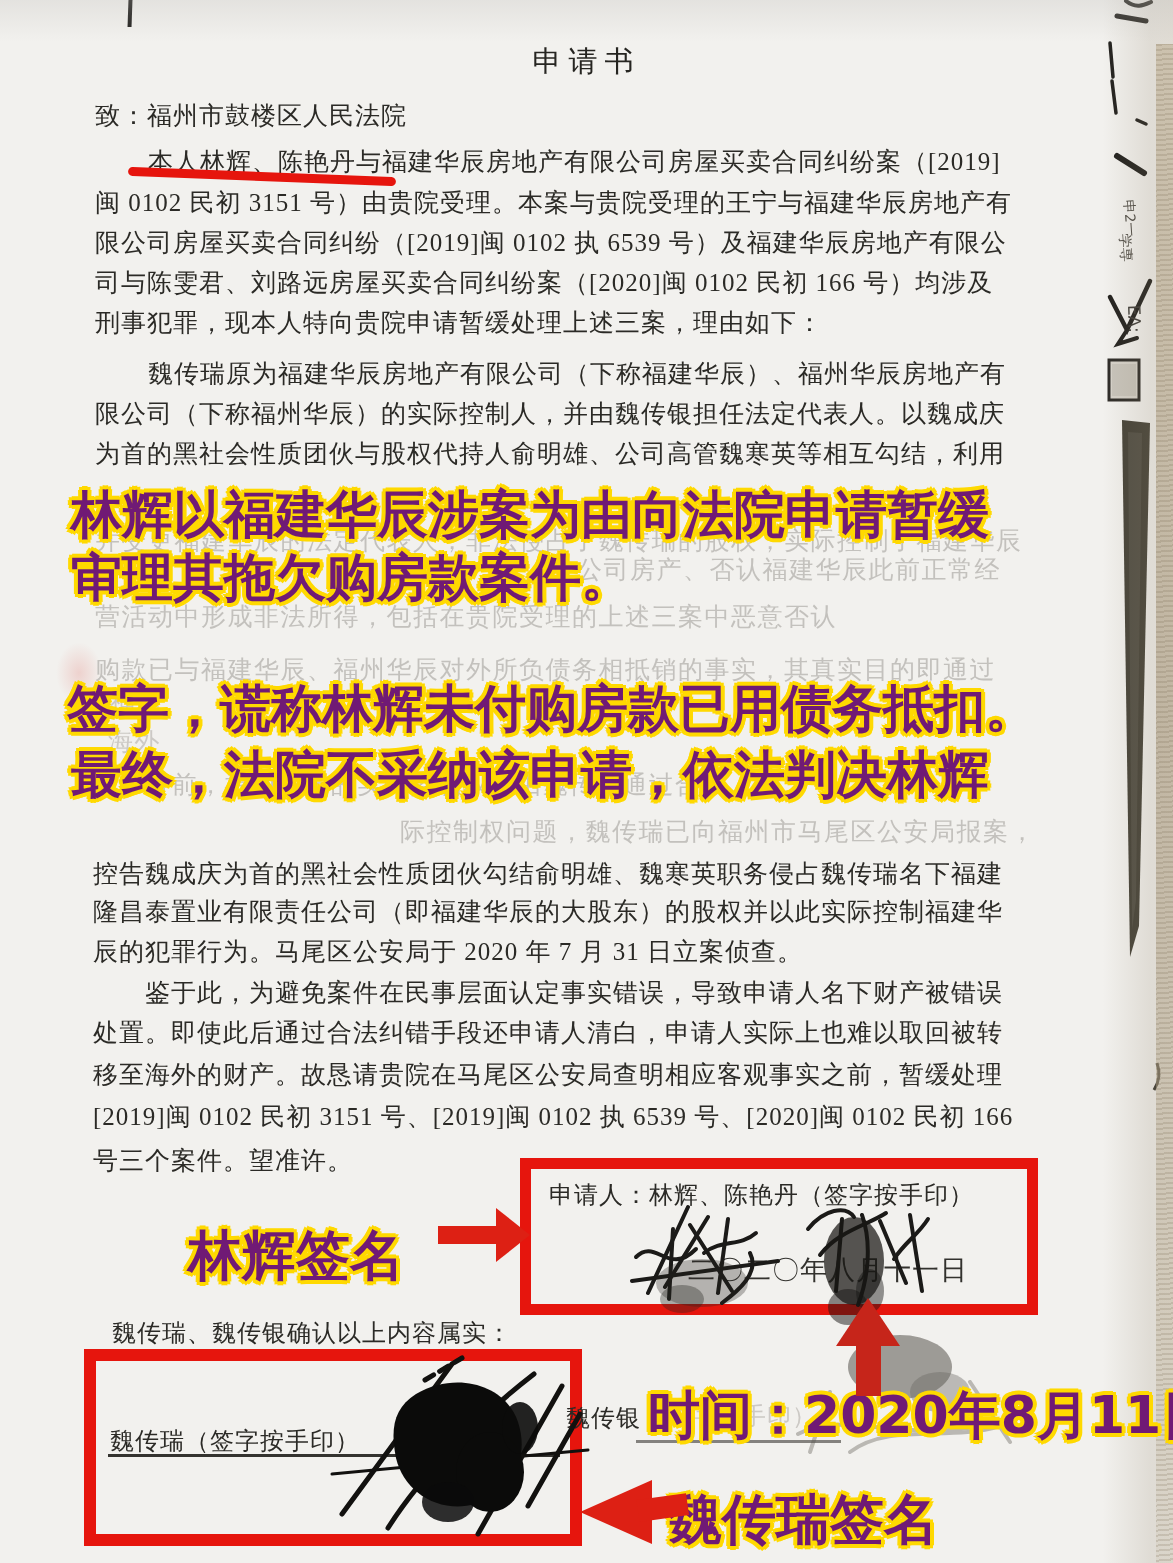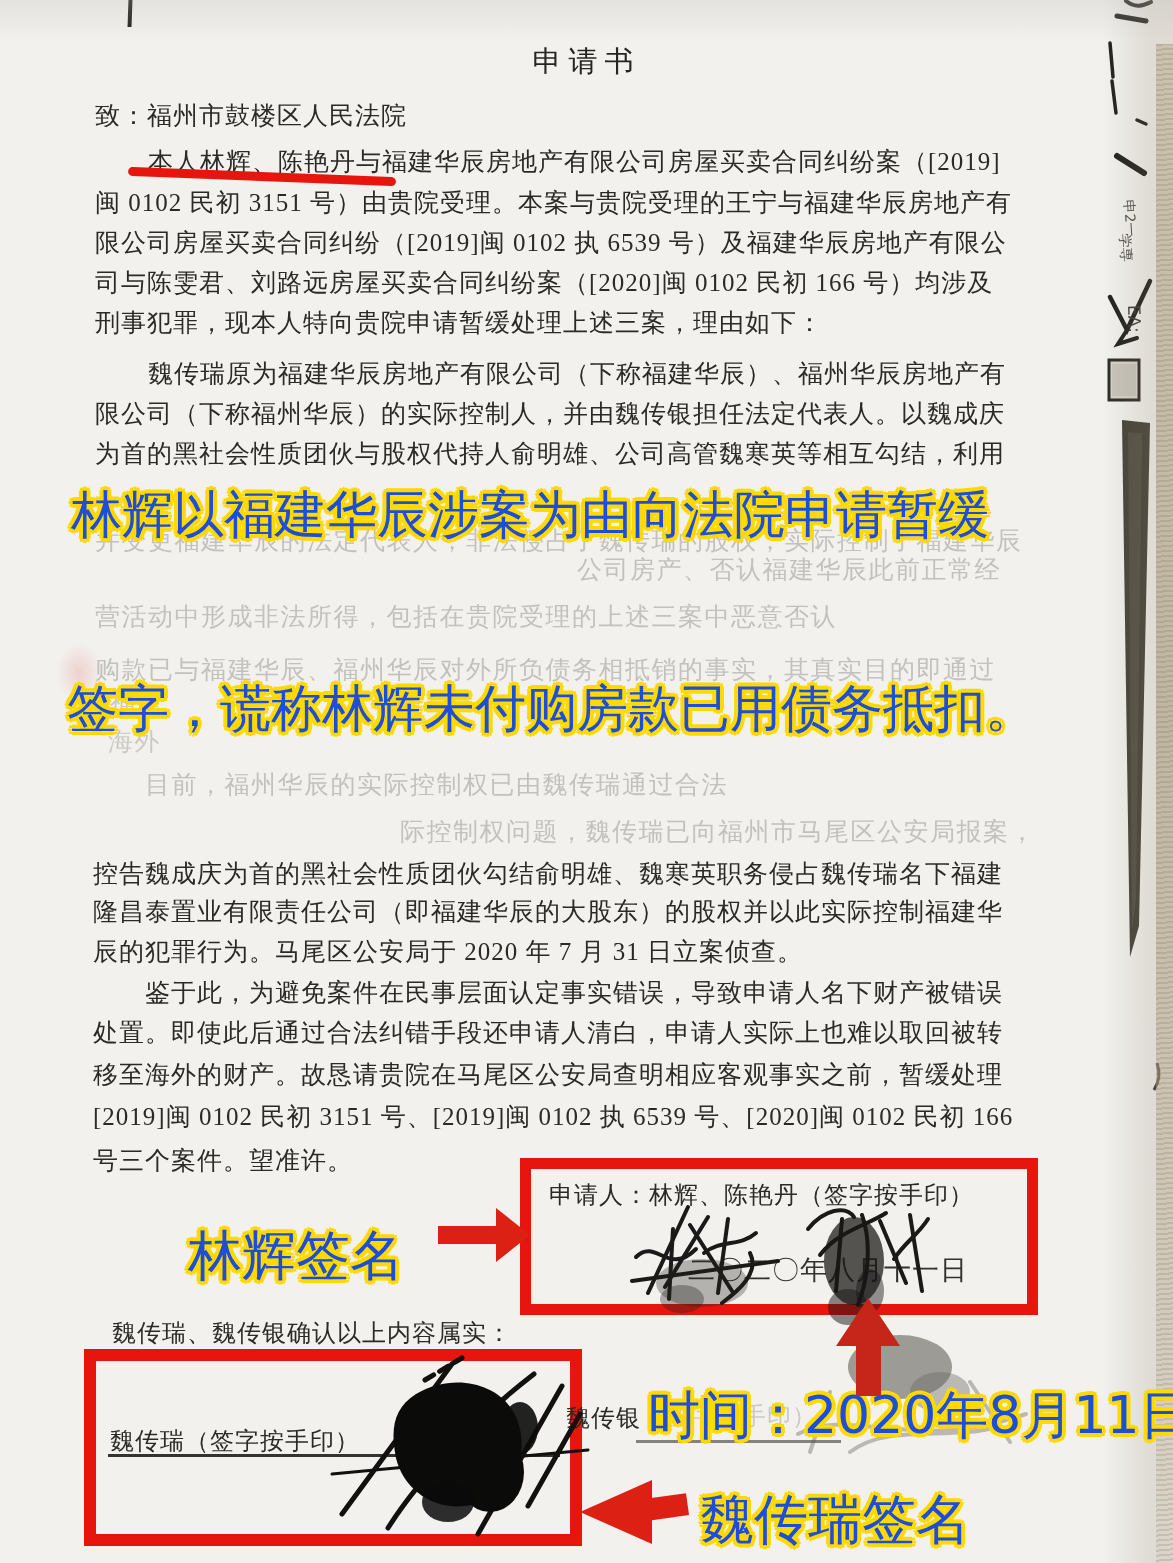--- a/index.html
+++ b/index.html
@@ -26,21 +26,21 @@
     letter-spacing:1px; white-space:nowrap; z-index:2;
   }
   .title{font-size:29px; letter-spacing:7px; width:100%; text-align:center; color:#262521;}
   .faint{color:#c3c1bd; letter-spacing:1.5px; z-index:1;}
   .fainter{color:#ccc9c5;}
   .sig-label{font-size:24px;}
   .date-line{font-size:27px; color:#33322e;}
   .red-big{
     position:absolute; z-index:8; white-space:nowrap;
     font-family:"DejaVu Sans","Liberation Sans",sans-serif;
-    font-weight:400; font-size:51px; line-height:1.05; color:#1d4ed8;
+    font-weight:700; font-size:51px; line-height:1.05; color:#701a75;
     text-shadow:
       -4px 0 0 #ffd900, 4px 0 0 #ffd900, 0 -4px 0 #ffd900, 0 4px 0 #ffd900,
       -3px -3px 0 #ffd900, 3px -3px 0 #ffd900, -3px 3px 0 #ffd900, 3px 3px 0 #ffd900;
   }
   .red-box{
     position:absolute; border:11px solid #e6150d; z-index:6; background:transparent;
   }
   .annot-underline{
     position:absolute; left:128px; top:172px; width:268px; height:9px;
     background:#e6150d; border-radius:5px; transform:rotate(2.2deg); z-index:5;
@@ -94,21 +94,23 @@
 
   <div class="doc-line" style="left:145px;top:979px;">鉴于此，为避免案件在民事层面认定事实错误，导致申请人名下财产被错误</div>
   <div class="doc-line" style="left:93px;top:1019px;">处置。即使此后通过合法纠错手段还申请人清白，申请人实际上也难以取回被转</div>
   <div class="doc-line" style="left:93px;top:1061px;">移至海外的财产。故恳请贵院在马尾区公安局查明相应客观事实之前，暂缓处理</div>
   <div class="doc-line" style="left:93px;top:1103px;">[2019]闽 0102 民初 3151 号、[2019]闽 0102 执 6539 号、[2020]闽 0102 民初 166</div>
   <div class="doc-line" style="left:93px;top:1147px;">号三个案件。望准许。</div>
 
   <div class="annot-underline"></div>
 
   <div class="red-big" style="left:71px;top:488px;">林辉以福建华辰涉案为由向法院申请暂缓</div>
+  <div class="red-big" style="left:71px;top:551px;">审理其拖欠购房款案件。</div>
   <div class="red-big" style="left:67px;top:682px;">签字，谎称林辉未付购房款已用债务抵扣。</div>
+  <div class="red-big" style="left:71px;top:748px;">最终，法院不采纳该申请，依法判决林辉</div>
 
   <div class="red-box" style="left:520px;top:1158px;width:496px;height:135px;"></div>
   <div class="doc-line sig-label" style="left:549px;top:1182px;">申请人：林辉、陈艳丹（签字按手印）</div>
   <div class="doc-line date-line" style="left:688px;top:1256px;">二〇二〇年八月十一日</div>
 
   <svg class="z7" style="left:610px;top:1195px;" width="420" height="135" viewBox="0 0 420 135">
     <g stroke="#1b1a18" stroke-width="4" fill="none" stroke-linecap="round">
       <path d="M38,98 L78,12"></path>
       <path d="M26,62 C46,42 58,82 86,54"></path>
       <path d="M55,92 L98,22"></path>
@@ -182,21 +184,21 @@
     <rect x="22" y="44" width="25" height="54" fill="#c6251a"></rect>
   </svg>
 
   <div class="red-big" style="left:648px;top:1388px;font-size:52px;">时间：2020年8月11日</div>
 
   <svg class="z9" style="left:580px;top:1472px;" width="110" height="80" viewBox="0 0 110 80">
     <polygon points="0,40 72,8 72,72" fill="#dd2014"></polygon>
     <rect x="58" y="28" width="50" height="22" fill="#dd2014" transform="rotate(-8 58 39)"></rect>
   </svg>
 
-  <div class="red-big" style="left:700px;top:1492px;font-size:54px;">魏传瑞签名</div>
+  <div class="red-big" style="left:668px;top:1492px;font-size:54px;">魏传瑞签名</div>
 
   <svg class="z2" style="left:1090px;top:0;" width="83" height="1100" viewBox="0 0 83 1100">
     <g stroke="#23221f" fill="none" stroke-linecap="round">
       <path d="M36,1 C46,9 54,5 61,2" stroke-width="4"></path>
       <path d="M27,16 L56,21" stroke-width="5"></path>
       <path d="M20,43 L23,77" stroke-width="3.5"></path>
       <path d="M22,81 L26,113" stroke-width="3.5"></path>
       <path d="M47,120 L56,124" stroke-width="3.5"></path>
       <path d="M27,156 L54,173" stroke-width="6"></path>
       <path d="M20,297 L37,330 L60,281" stroke-width="4.5"></path>

